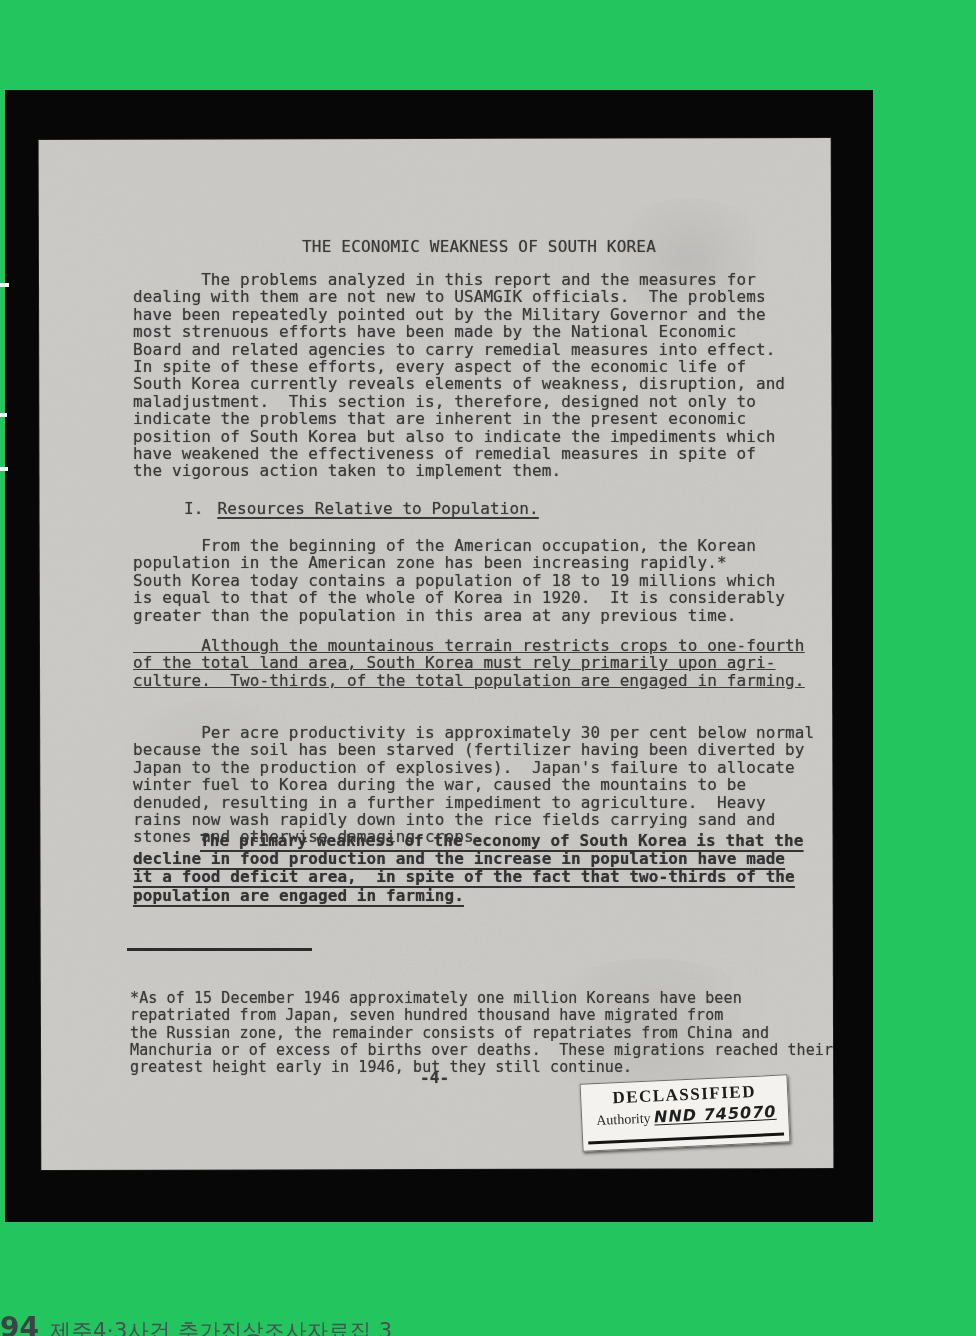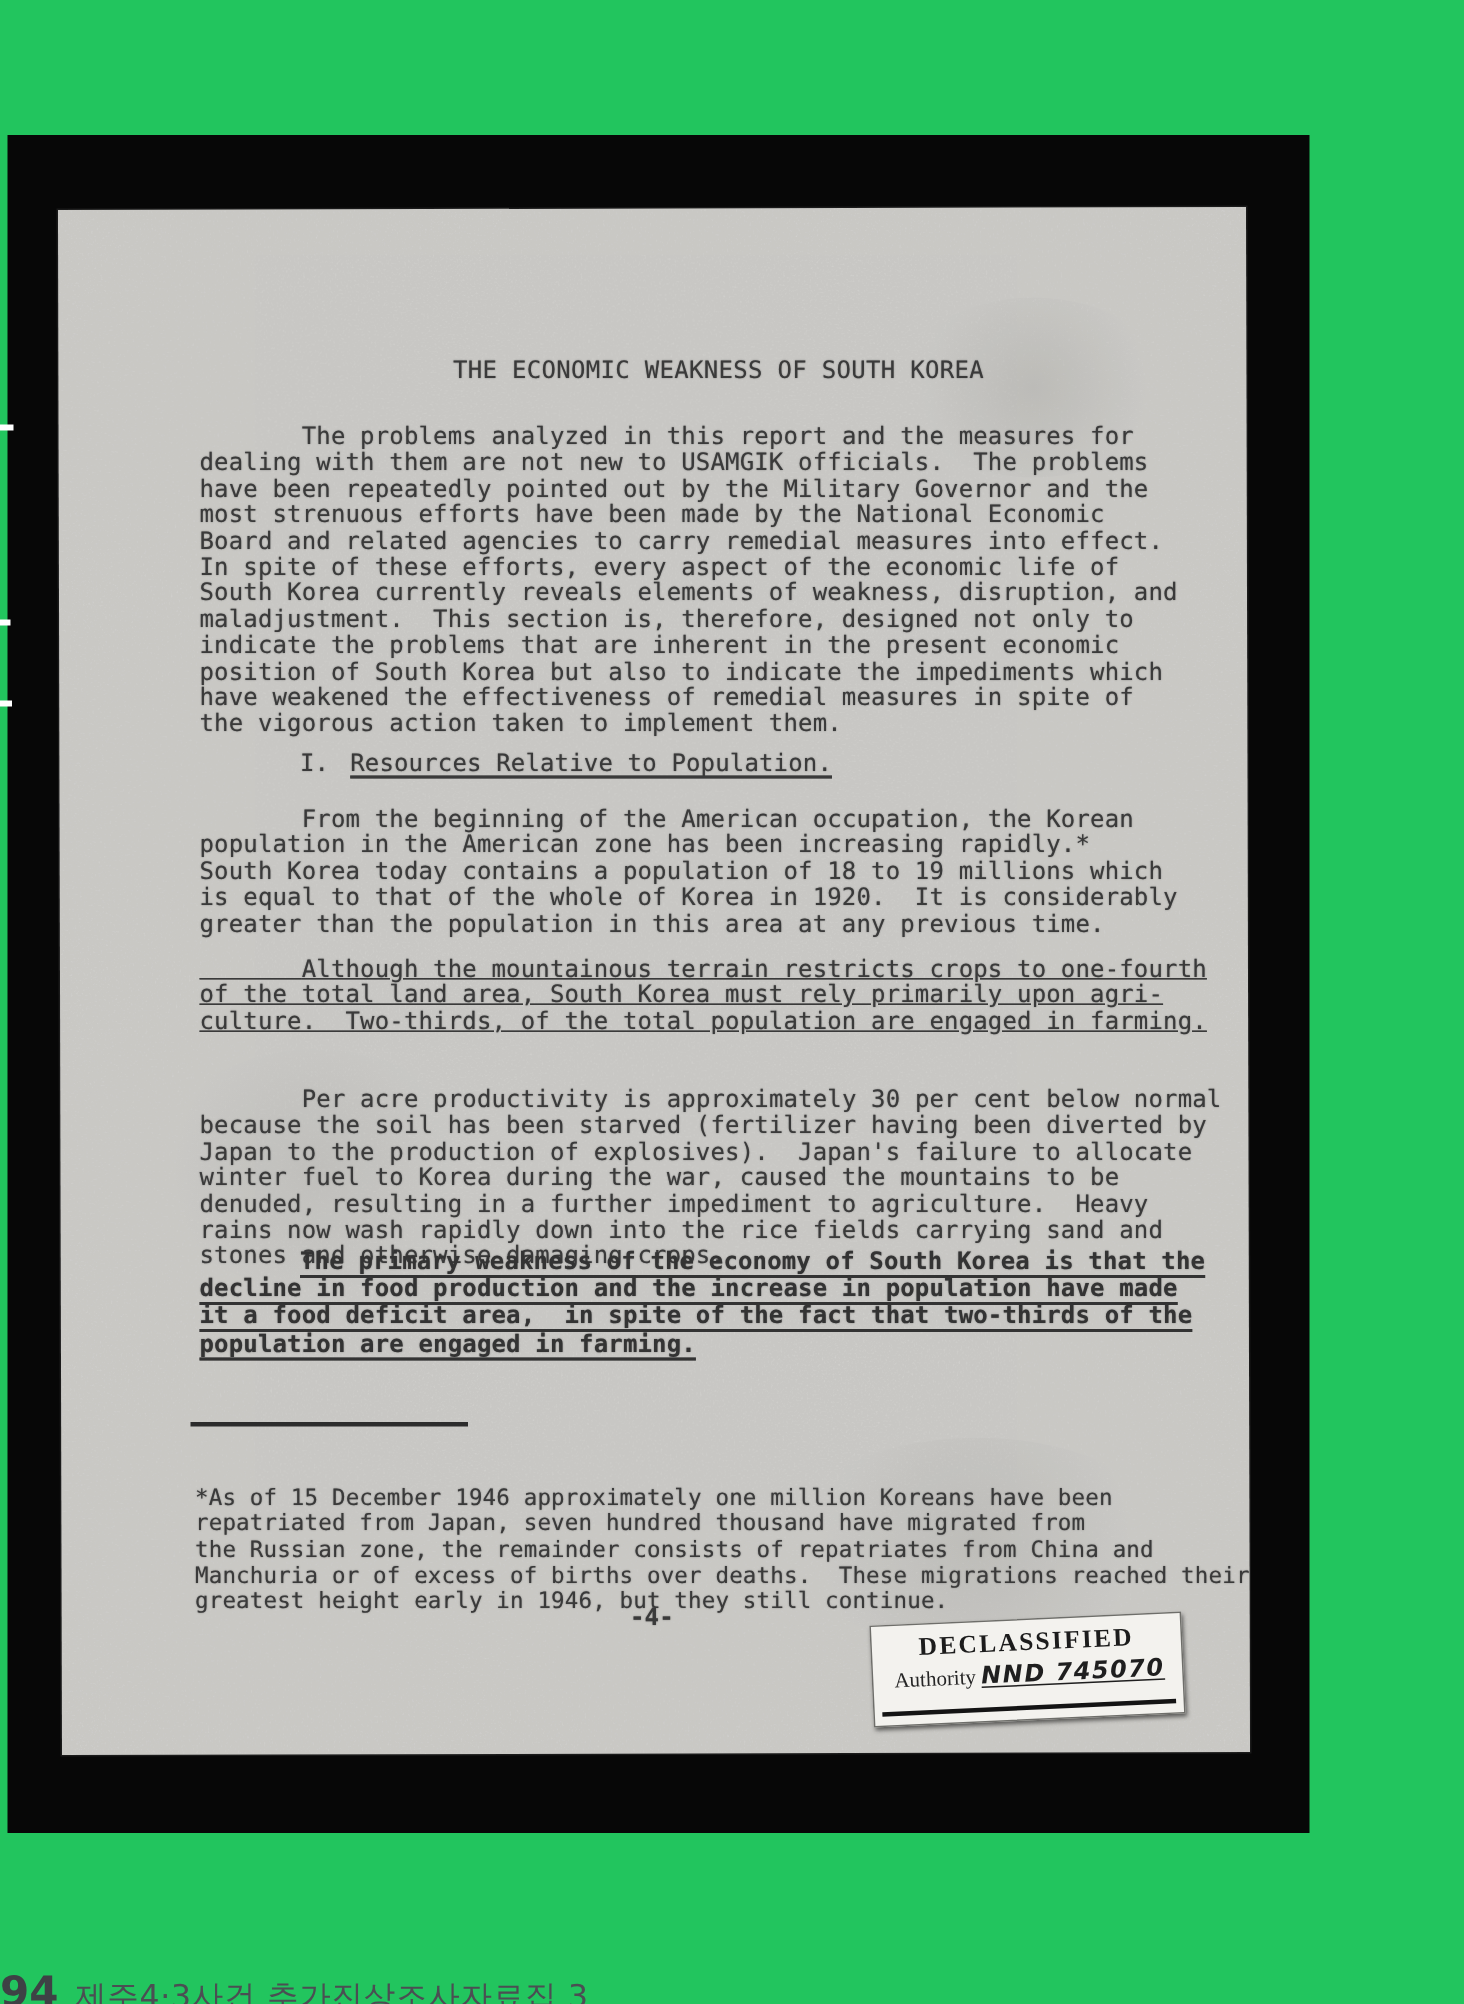--- a/index.html
+++ b/index.html
@@ -19,22 +19,22 @@
   .b1 { left:560px; top:60px;  width:180px; height:120px; background:radial-gradient(circle, rgba(110,110,104,0.14), rgba(110,110,104,0) 70%); }
   .b2 { left:60px;  top:560px; width:220px; height:160px; background:radial-gradient(circle, rgba(110,110,104,0.10), rgba(110,110,104,0) 70%); }
   .b3 { left:480px; top:820px; width:260px; height:140px; background:radial-gradient(circle, rgba(105,105,100,0.12), rgba(105,105,100,0) 70%); }
 
   .doc-text {
     position:absolute; font-family:"DejaVu Sans Mono","Liberation Mono",monospace;
     font-size:16px; line-height:17.4px; color:#3a3a3a; white-space:pre-wrap;
     letter-spacing:0.1px; text-shadow:0 0 1px rgba(55,55,55,0.65);
   }
   .doc-title    { left:302px; top:238px; letter-spacing:0.2px; }
-  .para-intro   { left:133px; top:282px; width:710px; }
-  .sec-heading  { left:200px; top:500px; }
+  .para-intro   { left:133px; top:271px; width:710px; }
+  .sec-heading  { left:184px; top:500px; }
   .sec-heading .sec-title { text-decoration:underline; text-decoration-thickness:1.6px; text-underline-offset:3px; margin-left:14px; }
   .para-pop     { left:133px; top:537px; width:710px; }
   .para-terrain { left:133px; top:637px; width:710px;text-decoration:underline; }
   .para-prod    { left:133px; top:724px; width:710px; }
   .para-primary {
     left:133px; top:832px; width:712px; line-height:18.2px; text-indent:67px;
     text-decoration:underline; text-decoration-thickness:1.7px; text-underline-offset:3.5px;
     font-weight:bold; color:#333333;
   }
   .fn-rule  { position:absolute; left:127px; top:948px; width:185px; height:2.5px; background:#2c2c2c; }

